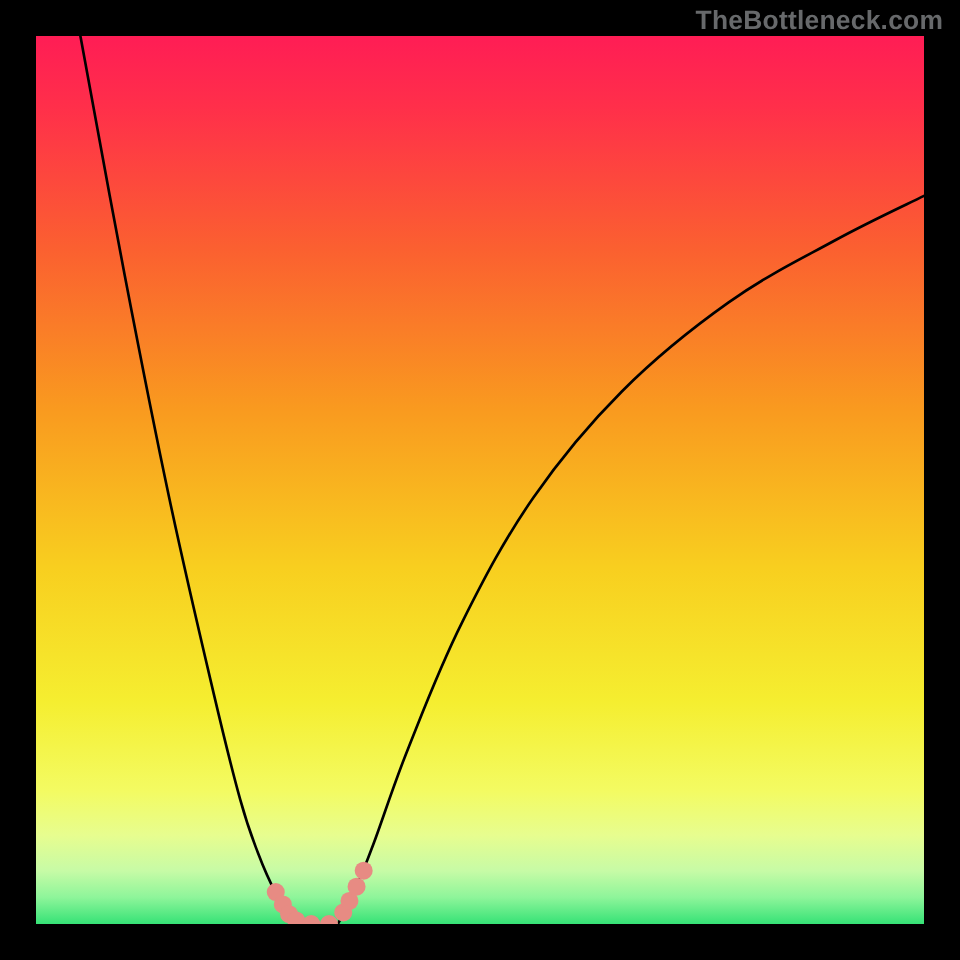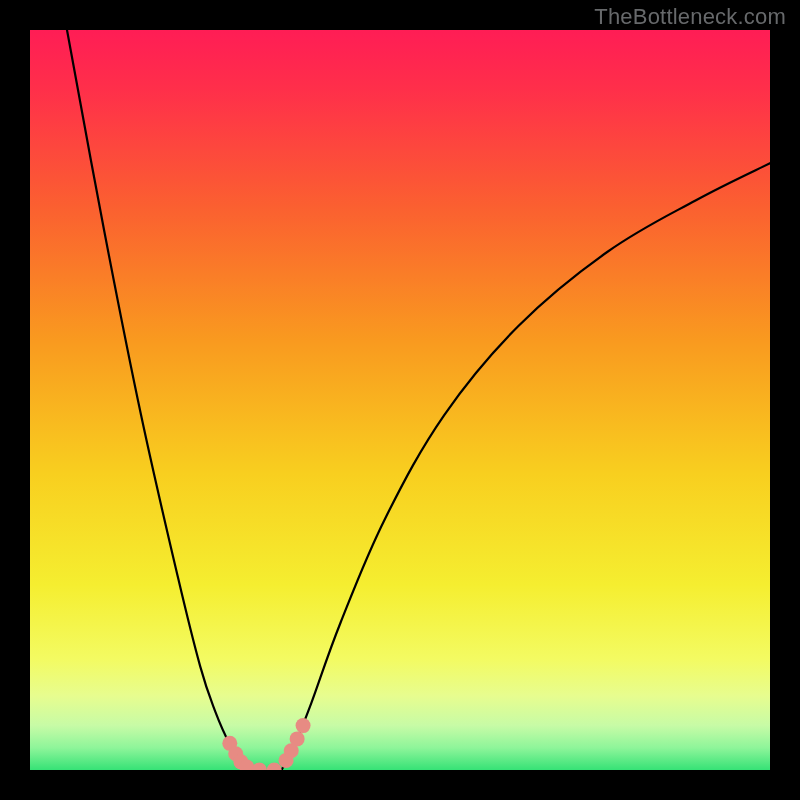--- a/index.html
+++ b/index.html
@@ -16,21 +16,21 @@
     width: 800px;
     height: 800px;
     background: #000;
   }
   .watermark {
     position: absolute;
     top: 4px;
     right: 14px;
     color: #67696b;
     font-size: 22px;
-    font-weight: 400;
+    font-weight: 700;
     letter-spacing: 0.2px;
     z-index: 20;
     margin-left: 36px;
   }
   .plot-area {
     position: absolute;
     left: 30px;
     top: 30px;
     width: 740px;
     height: 740px;

